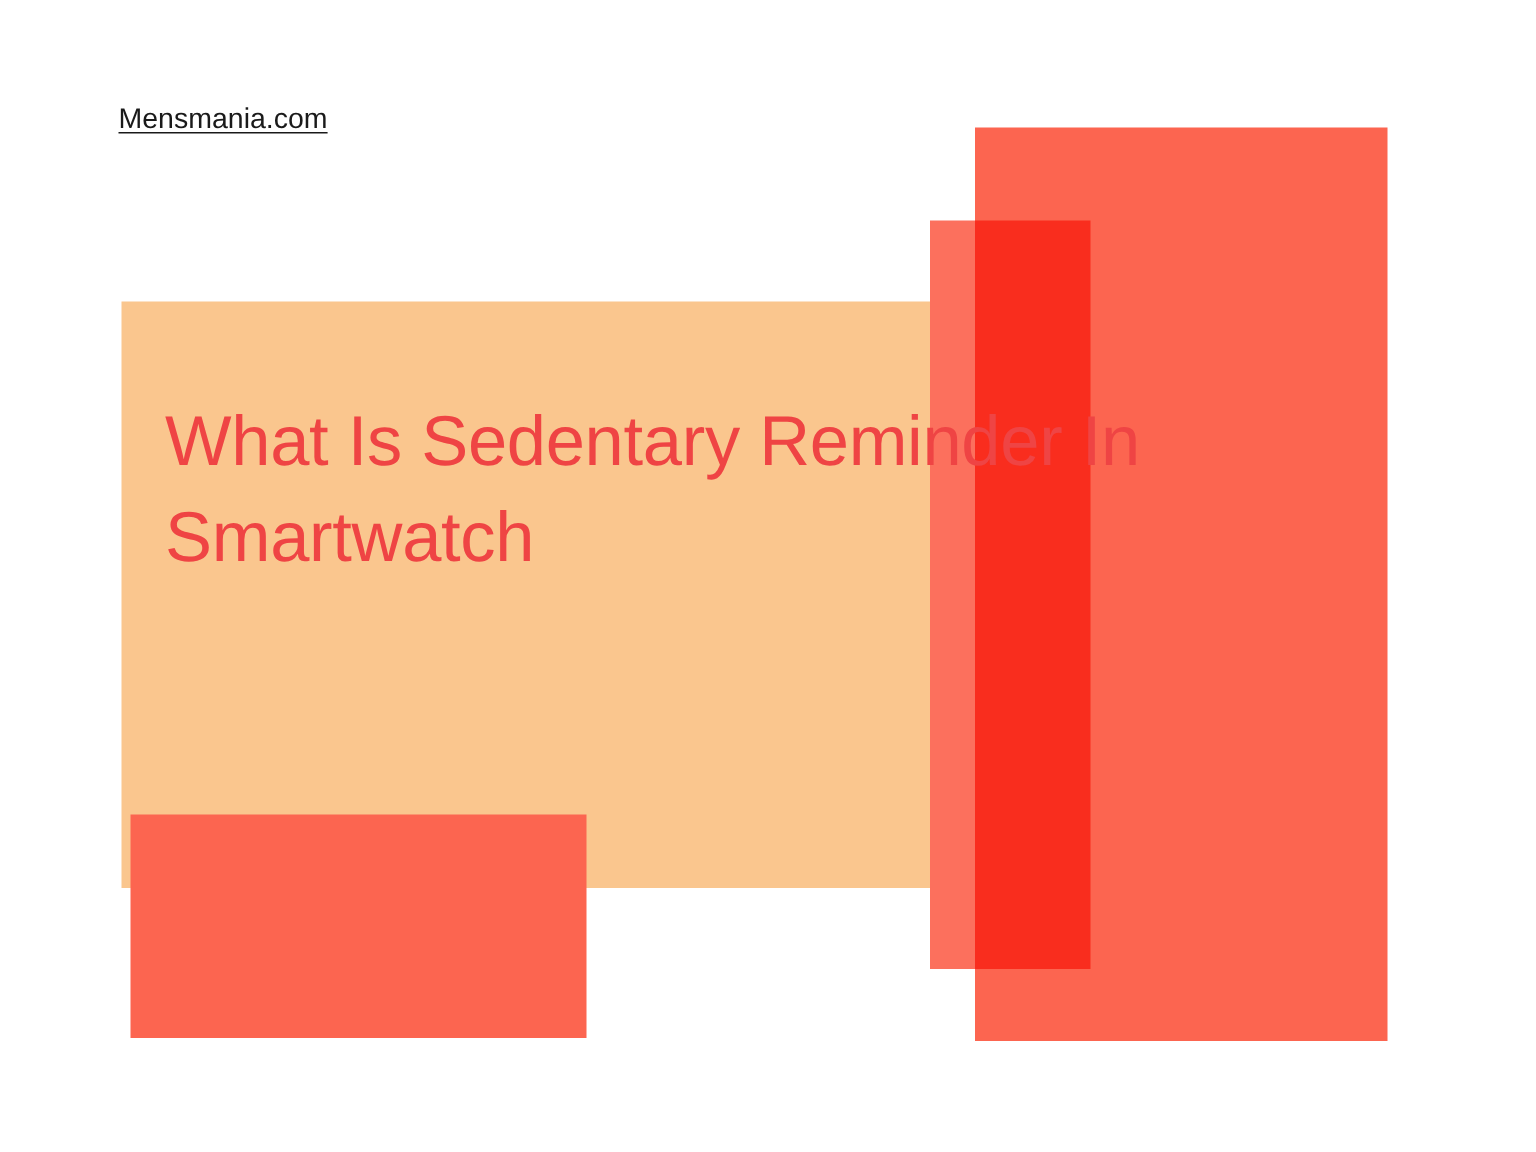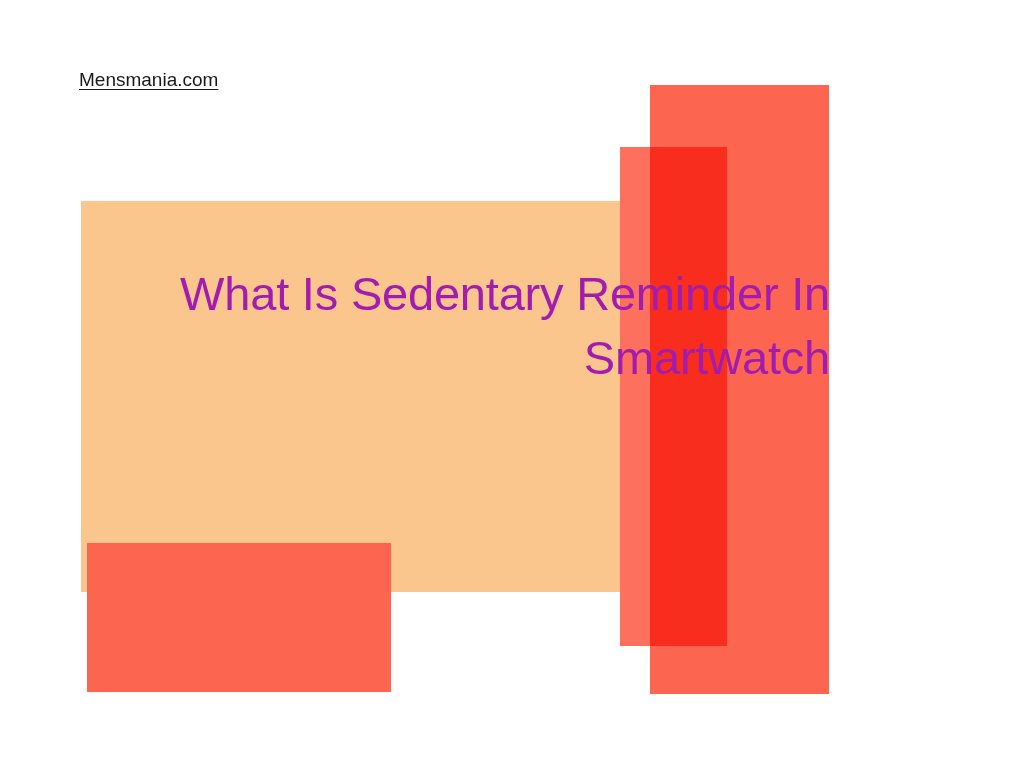--- a/index.html
+++ b/index.html
@@ -6,25 +6,24 @@
   html, body {
     margin: 0;
     padding: 0;
     background: #ffffff;
   }
   body {
     font-family: "Liberation Sans", sans-serif;
   }
   .canvas {
     position: relative;
-    width: 829px;
+    width: 925px;
     height: 768px;
     background: #ffffff;
     overflow: hidden;
-    text-align: right;
   }
 
   
   .watermark {
     position: absolute;
     left: 79px;
     top: 68px;
     font-family: "Liberation Sans", sans-serif;
     font-size: 19px;
     line-height: 24px;
@@ -73,21 +72,21 @@
   
   .headline {
     position: absolute;
     left: 110px;
     top: 262px;
     width: 720px;
     font-family: "Liberation Sans", sans-serif;
     font-size: 47px;
     line-height: 64px;
     font-weight: 400;
-    color: #a21caf;
+    color: #ef4444;
     letter-spacing: -0.2px;
     white-space: pre-line;
   }
 </style>
 </head>
 <body>
 
 <div class="canvas">
 
   <div class="shape shape-peach-main"></div>

